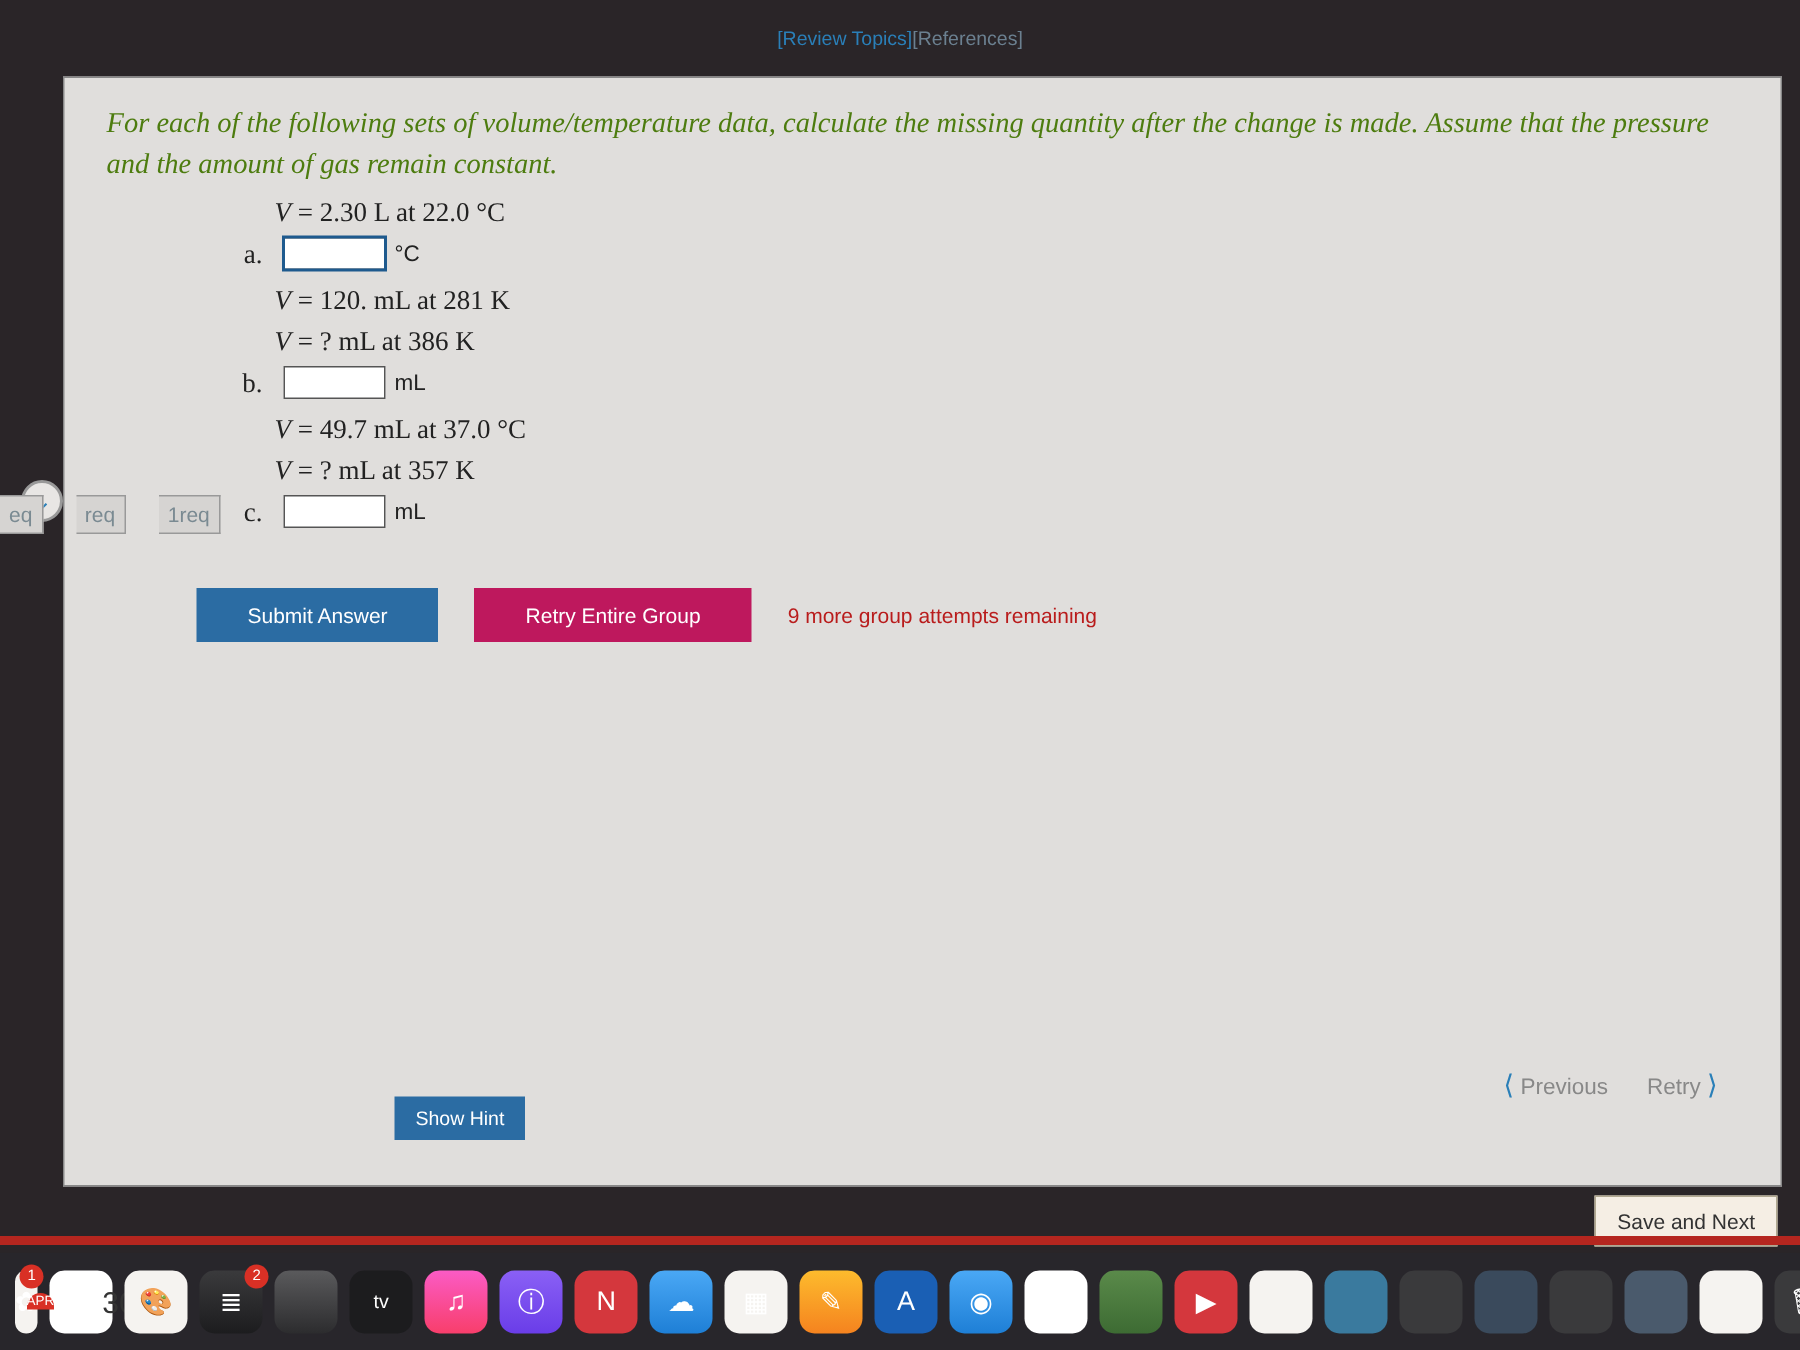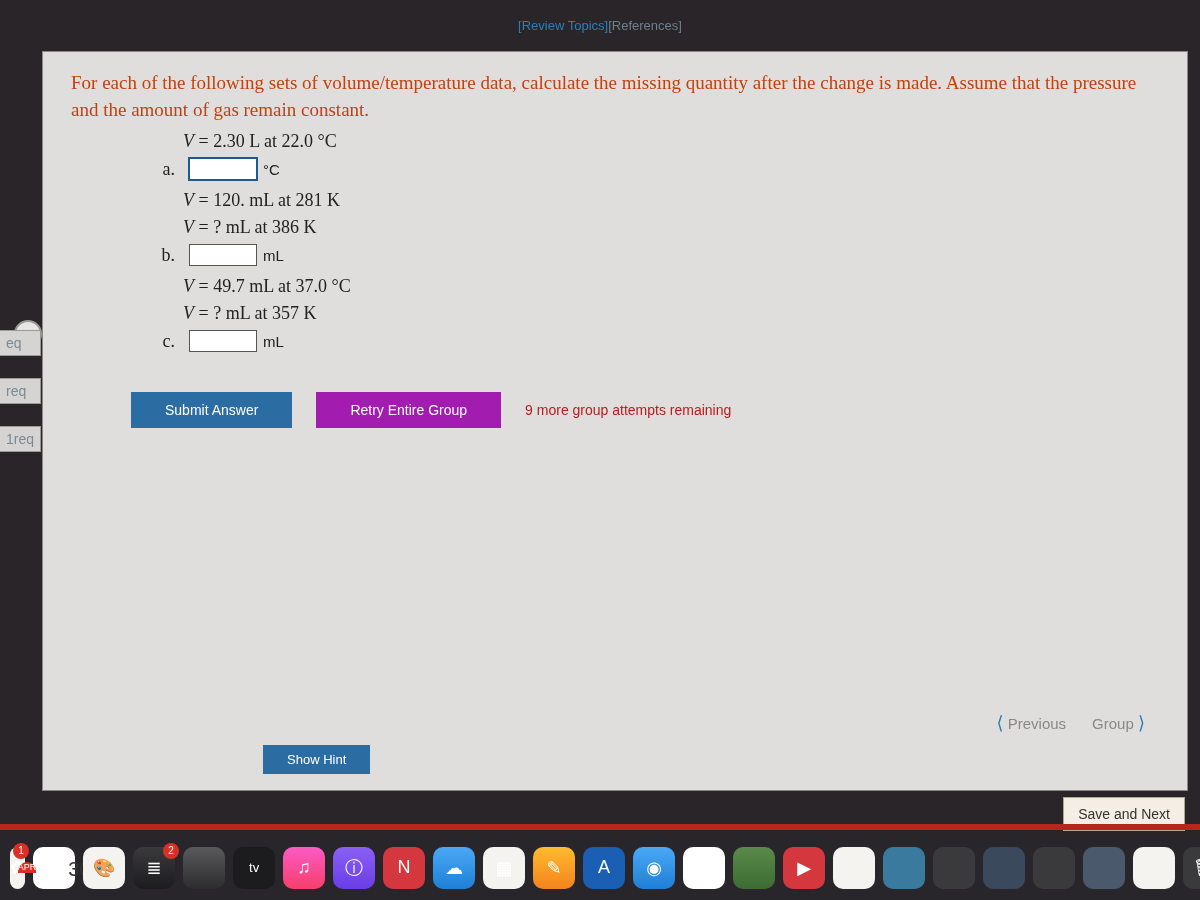--- a/index.html
+++ b/index.html
@@ -23,23 +23,24 @@
 .main-panel {
   background: #e0dedc;
   margin: 0 12px 0 42px;
   border: 1px solid #888;
   height: 740px;
   padding: 18px 28px 0 28px;
   position: relative;
 }
 .prompt-text {
   font-size: 19px;
-  color: #c2410c;
+  color: #4d7c0f;
   line-height: 1.4;
   font-family: "Times New Roman", serif;
+  font-style: italic;
 }
 .problem-block {
   margin-left: 112px;
   margin-top: 8px;
   font-family: "Times New Roman", serif;
   font-size: 18px;
   color: #222;
 }
 .problem-block .line {
   margin: 6px 0;
@@ -85,34 +86,34 @@
   border: none;
   color: #fff;
   font-size: 14px;
   padding: 10px 34px;
   cursor: pointer;
 }
 .btn-submit {
   background: #2b6ca3;
 }
 .btn-retry {
-  background: #a21caf;
+  background: #be185d;
 }
 .attempts {
   font-size: 14px;
   color: #b91c1c;
 }
 .show-hint {
   position: absolute;
-  bottom: 16px;
+  bottom: 30px;
   left: 220px;
   background: #2b6ca3;
   border: none;
   color: #fff;
-  padding: 7px 24px;
+  padding: 7px 14px;
   font-size: 13px;
   cursor: pointer;
 }
 .nav-row {
   position: absolute;
   right: 42px;
   bottom: 56px;
   display: flex;
   gap: 26px;
   color: #888;
@@ -138,21 +139,20 @@
   left: 0; right: 0;
   bottom: 70px;
   height: 6px;
   background: #b5261f;
 }
 .left-tabs {
   position: absolute;
   left: 0;
   top: 330px;
   display: flex;
-  flex-direction: column;
   gap: 22px;
   color: #7a8a92;
   font-size: 14px;
 }
 .left-tabs div {
   background: #d6d4d2;
   border: 1px solid #999;
   border-left: none;
   padding: 4px 6px;
 }
@@ -254,21 +254,21 @@
   <div class="button-row">
     <button class="btn btn-submit">Submit Answer</button>
     <button class="btn btn-retry">Retry Entire Group</button>
     <span class="attempts">9 more group attempts remaining</span>
   </div>
 
   <button class="show-hint">Show Hint</button>
 
   <div class="nav-row">
     <span><span class="chev">⟨</span> <span>Previous</span></span>
-    <span><span>Group</span> <span class="chev">⟩</span></span>
+    <span><span>Retry</span> <span class="chev">⟩</span></span>
   </div>
 </div>
 
 <div class="below-panel">
   <button class="save-exit">Save and Next</button>
 </div>
 
 <div class="down-arrow">
   <span>⌄</span>
 </div>

